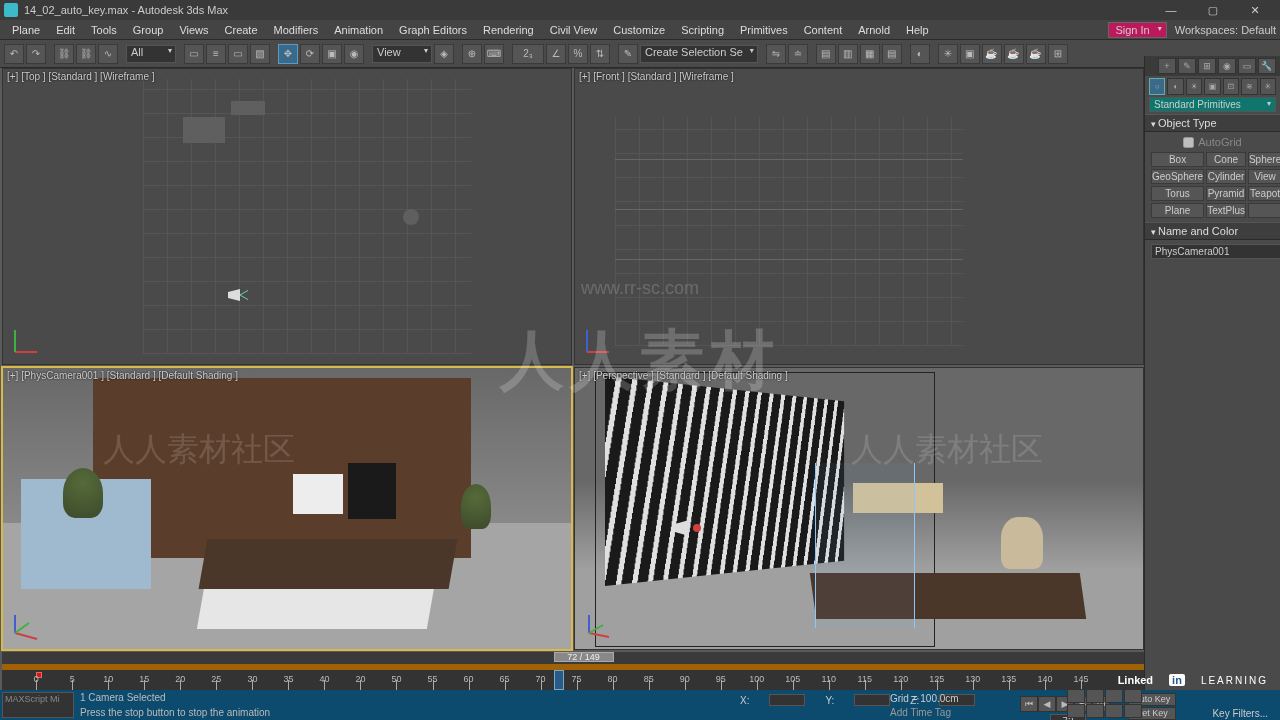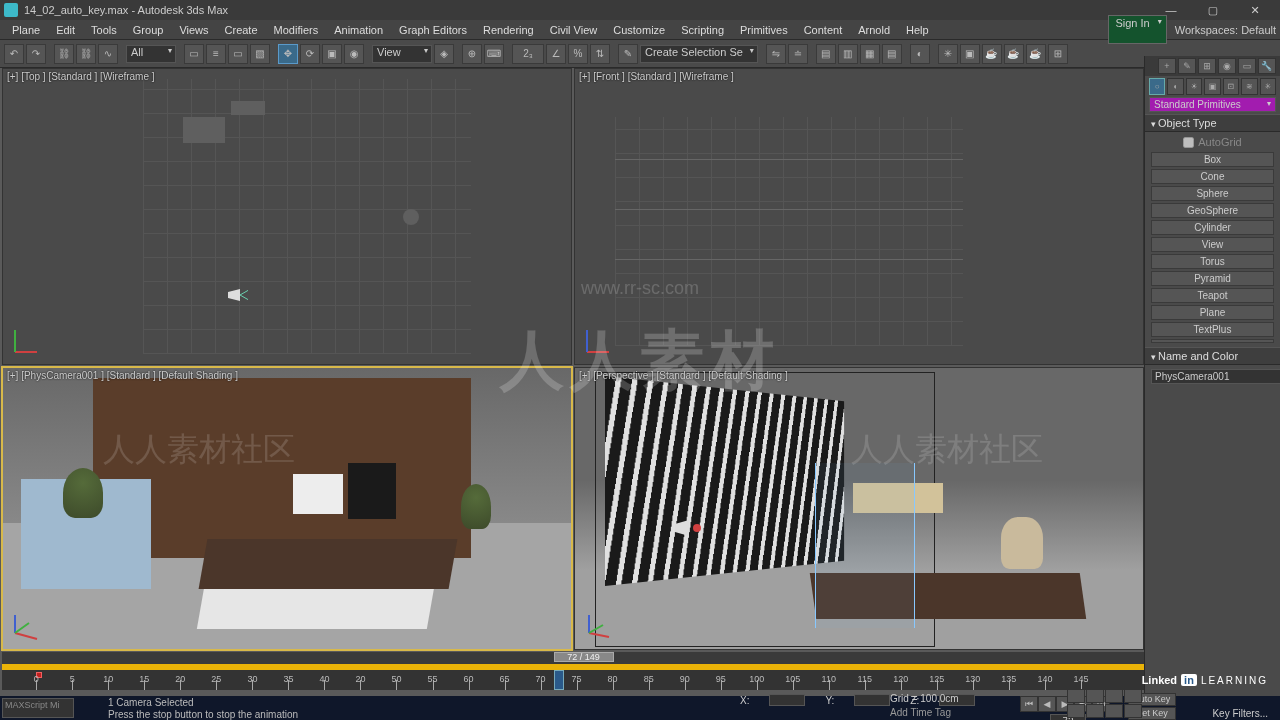--- a/index.html
+++ b/index.html
@@ -11,21 +11,21 @@
 .title-bar .icon { width: 14px; height: 14px; background: #3db9c9; border-radius: 2px; }
 .title-bar .title { color: #ccc; font-size: 11px; }
 .title-bar .ctrls { display: flex; }
 .title-bar .ctrls div { width: 42px; height: 20px; display: flex; align-items: center; justify-content: center; color: #ccc; }
 
 
 .menu-bar { height: 20px; background: #444; display: flex; align-items: center; padding: 0 4px; justify-content: space-between; border-bottom: 1px solid #2a2a2a; }
 .menu-bar .menus { display: flex; }
 .menu-bar .menus span { padding: 2px 8px; color: #ddd; font-size: 11px; }
 .menu-bar .right { display: flex; align-items: center; gap: 8px; }
-.menu-bar .signin { background: #14532d; border: 1px solid #666; padding: 1px 16px 14px 6px; color: #ccc; position: relative; }
+.menu-bar .signin { background: #be185d; border: 1px solid #666; padding: 1px 16px 1px 6px; color: #ccc; position: relative; }
 .menu-bar .signin::after { content: "▾"; position: absolute; right: 4px; font-size: 8px; }
 .menu-bar .ws { color: #ccc; font-size: 11px; }
 
 
 .toolbar { height: 28px; background: #4a4a4a; display: flex; align-items: center; padding: 0 4px; gap: 2px; border-bottom: 1px solid #2a2a2a; }
 .tb-btn { width: 20px; height: 20px; background: #555; border: 1px solid #3a3a3a; display: flex; align-items: center; justify-content: center; color: #bbb; font-size: 10px; }
 .tb-btn.active { background: #3a6a8a; border-color: #5a9aca; }
 .tb-sep { width: 4px; }
 .tb-select { background: #333; border: 1px solid #555; color: #ccc; height: 18px; padding: 0 14px 0 4px; font-size: 11px; position: relative; min-width: 50px; }
 .tb-select::after { content: "▾"; position: absolute; right: 3px; font-size: 8px; }
@@ -72,48 +72,48 @@
 .vp-persp .sel-frustum { position: absolute; left: 240px; top: 95px; width: 100px; height: 165px; border-left: 1px solid #88c8ff; border-right: 1px solid #88c8ff; background: rgba(120,180,230,0.08); }
 .vp-persp .bound { position: absolute; left: 20px; top: 4px; width: 340px; height: 275px; border: 1px solid #222; pointer-events:none; }
 
 
 .cmd-panel { position: absolute; top: 56px; right: 0; width: 136px; bottom: 0; background: #4a4a4a; border-left: 1px solid #2a2a2a; display: flex; flex-direction: column; }
 .cmd-top-tabs { height: 20px; display: flex; background: #3a3a3a; justify-content: flex-end; gap: 2px; padding: 2px 4px; }
 .cmd-tab { width: 18px; height: 16px; background: #555; border: 1px solid #333; display: flex; align-items: center; justify-content: center; font-size: 9px; color: #aaa; }
 .cmd-row { padding: 2px 4px; display: flex; gap: 2px; }
 .cmd-icon { width: 17px; height: 17px; background: #555; border: 1px solid #333; display: flex; align-items: center; justify-content: center; font-size: 8px; color: #aaa; }
 .cmd-icon.sel { background: #3a6a8a; border-color: #6aa; }
-.cmd-dropdown { margin: 0 4px 2px; background: #a21caf; border: 1px solid #555; color: #ccc; padding: 1px 4px; font-size: 10px; position: relative; }
+.cmd-dropdown { margin: 0 4px 2px; background: #0f766e; border: 1px solid #555; color: #ccc; padding: 1px 4px; font-size: 10px; position: relative; }
 .cmd-dropdown::after { content: "▾"; position: absolute; right: 4px; font-size: 8px; }
 .rollout-head { background: #3e3e3e; color: #ddd; padding: 2px 6px; font-size: 11px; border-top: 1px solid #555; border-bottom: 1px solid #2a2a2a; }
 .rollout-head::before { content: "▾ "; font-size: 9px; }
 .rollout-body { padding: 4px 6px; }
 .auto-grid { display: flex; align-items: center; gap: 4px; color: #888; justify-content: center; margin-bottom: 4px; }
 .auto-grid input { width: 11px; height: 11px; }
-.prim-grid { display: grid; grid-template-columns: 1fr; gap: 2px; }
+.prim-grid { display: grid; grid-template-columns: 1fr 1fr 1fr; gap: 2px; }
 .prim-btn { background: #555; border: 1px solid #3a3a3a; color: #ccc; text-align: center; padding: 1px 0; font-size: 10px; }
 .name-row { display: flex; gap: 4px; align-items: center; }
 .name-input { flex: 1; background: #333; border: 1px solid #555; color: #ccc; padding: 1px 3px; font-size: 10px; }
 
 
-.track-area { position: absolute; left: 2px; right: 136px; bottom: 50px; height: 18px; background: #eab308; display: flex; align-items: center; }
+.track-area { position: absolute; left: 2px; right: 136px; bottom: 50px; height: 18px; background: #a16207; display: flex; align-items: center; }
 .track-slider { position: absolute; left: 0; right: 0; top: 0; height: 12px; background: #3a3a3a; }
 .track-thumb { position: absolute; top: 0; height: 10px; background: #888; border: 1px solid #aaa; color: #eee; font-size: 9px; display: flex; align-items: center; justify-content: center; }
 
 .timeline { position: absolute; left: 2px; right: 136px; bottom: 30px; height: 20px; background: #333; position: absolute; }
 .tick { position: absolute; bottom: 0; width: 1px; height: 6px; background: #777; }
 .tick-major { height: 10px; background: #aaa; }
 .tick-label { position: absolute; bottom: 6px; color: #bbb; font-size: 9px; transform: translateX(-50%); }
 .time-cursor { position: absolute; top: 0; bottom: 0; width: 10px; background: #2a5a8a; border: 1px solid #7ab; }
 .keyf { position: absolute; top: 2px; width: 6px; height: 6px; background: #c02020; border: 1px solid #f06060; }
 
 
-.status-bar { position: absolute; left: 0; right: 0; bottom: 0; height: 24px; background: #0f172a; display: flex; }
+.status-bar { position: absolute; left: 0; right: 0; bottom: 0; height: 30px; background: #0c4a6e; display: flex; }
 .status-left { width: 72px; background: #333; border: 1px solid #555; margin: 2px; }
-.status-mid { flex: 1; display: flex; flex-direction: column; justify-content: flex-start; margin-left: 28px; }
+.status-mid { flex: 1; display: flex; flex-direction: column; justify-content: flex-start; }
 .status-row { display: flex; align-items: center; padding: 0 4px; height: 15px; }
 .prompt { color: #bbb; font-size: 10px; }
 .coords { display: flex; gap: 20px; align-items: center; position: absolute; left: 740px; bottom: 14px; }
 .coord-lbl { color: #ccc; font-size: 10px; }
 .coord-fld { width: 36px; height: 12px; background: #333; border: 1px solid #555; }
 .grid-txt { position: absolute; left: 890px; bottom: 16px; color: #ccc; font-size: 10px; }
 .add-tag { position: absolute; left: 890px; bottom: 2px; color: #999; font-size: 10px; }
 
 .play-ctrls { position: absolute; right: 170px; bottom: 8px; display: flex; gap: 0; }
 .play-btn { width: 18px; height: 16px; background: #555; border: 1px solid #333; color: #bbb; display: flex; align-items: center; justify-content: center; font-size: 9px; }
@@ -126,21 +126,21 @@
 
 .nav-ctrls { position: absolute; right: 6px; bottom: 2px; display: grid; grid-template-columns: repeat(4, 18px); grid-template-rows: repeat(2, 14px); gap: 1px; }
 .nav-btn { background: #555; border: 1px solid #333; }
 
 
 .watermark { position: absolute; top: 50%; left: 50%; transform: translate(-50%,-50%); font-size: 64px; color: rgba(255,255,255,0.2); font-weight: 700; letter-spacing: 6px; pointer-events: none; font-family: sans-serif; }
 .wm-sub { position: absolute; top: 40%; left: 50%; transform: translate(-50%,-50%); font-size: 18px; color: rgba(255,255,255,0.18); pointer-events: none; }
 .wm-small { position: absolute; font-size: 32px; color: rgba(255,255,255,0.15); pointer-events: none; font-family: sans-serif; }
 
 
-.linkedin { position: absolute; right: 12px; bottom: 34px; display: flex; align-items: center; gap: 4px; color: #fff; font-size: 12px; font-weight: 600; }
+.linkedin { position: absolute; right: 12px; bottom: 34px; display: flex; align-items: center; gap: 16px; color: #fff; font-size: 12px; font-weight: 600; }
 .linkedin .box { background: #fff; color: #2a5a8a; padding: 0 3px; border-radius: 2px; font-weight: 700; }
 .linkedin .learn { font-weight: 400; letter-spacing: 2px; font-size: 10px; }
 </style>
 </head>
 <body>
 
 <div class="title-bar">
   <div class="left">
     <div class="icon"></div>
     <div class="title">14_02_auto_key.max - Autodesk 3ds Max</div>

